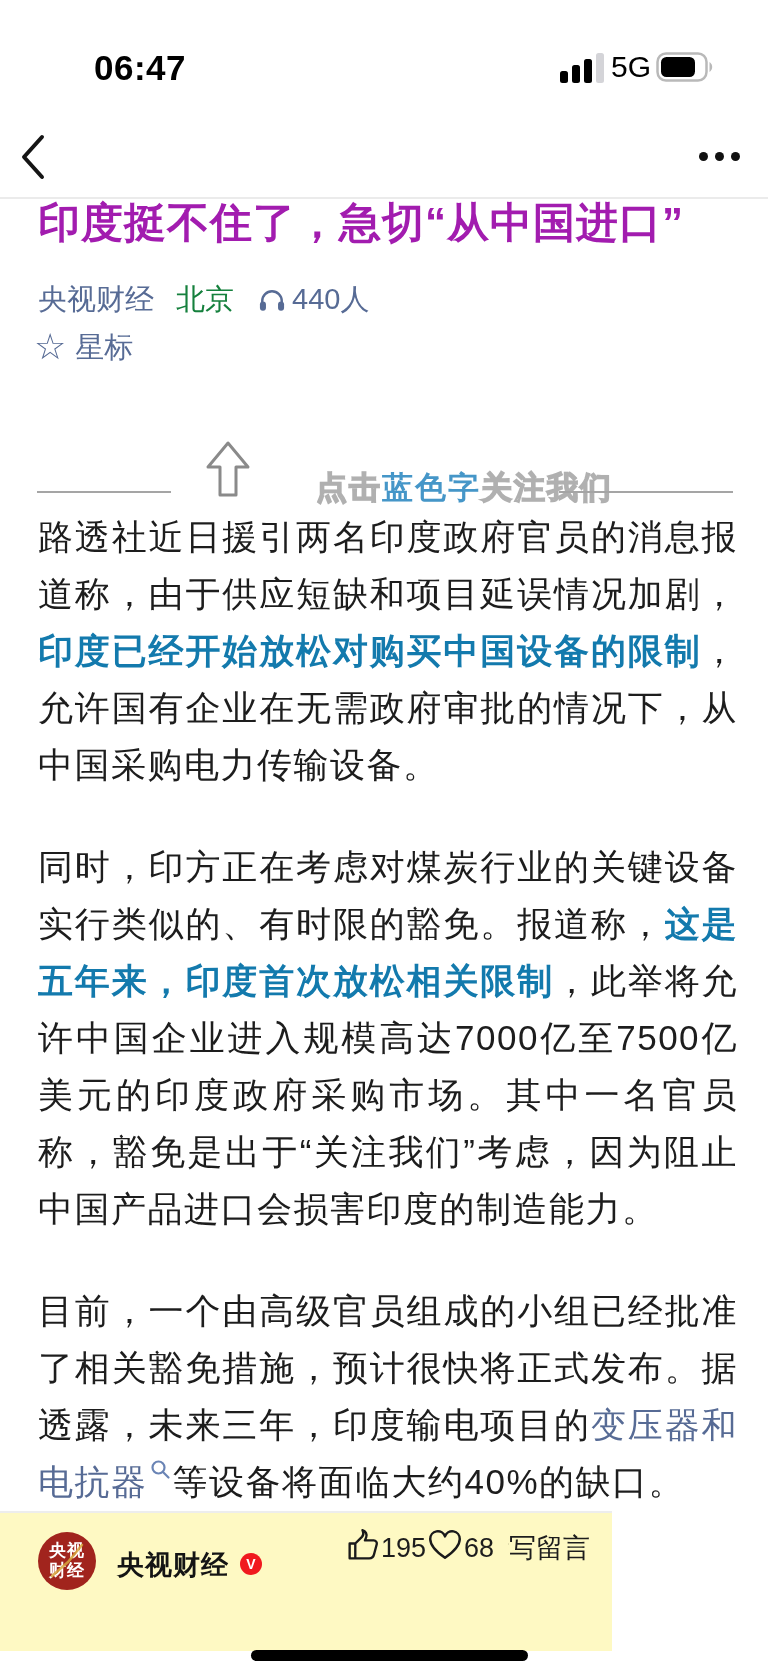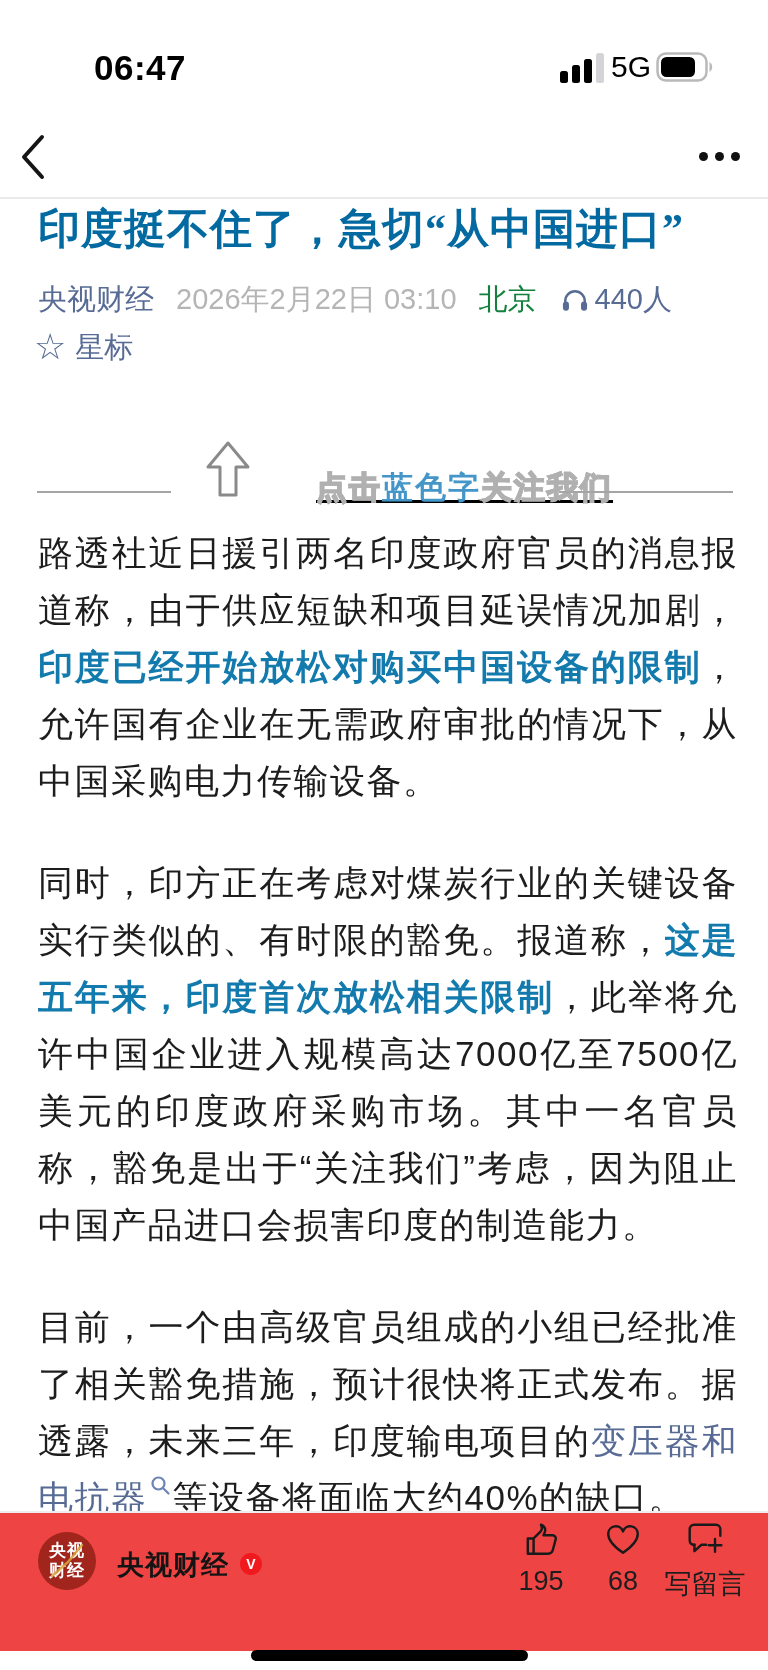--- a/index.html
+++ b/index.html
@@ -12,55 +12,55 @@
   .status-right { position:absolute; right:54px; top:44px; display:flex; align-items:center; gap:5px; }
   .net-label { font-size:30px; color:#000; font-weight:400; }
 
   
   .nav-back { position:absolute; left:20px; top:128px; width:26px; height:46px; }
   .nav-more { position:absolute; right:28px; top:146px; display:flex; gap:7px; }
   .nav-more i { width:9px; height:9px; border-radius:50%; background:#111; }
   .nav-sep { position:absolute; left:0; top:191px; width:768px; height:2px; background:#ebebeb; }
 
   
-  .title { position:absolute; left:38px; top:196px; width:700px; font-size:42px; line-height:54px; font-weight:700; color:#0369a1; letter-spacing:1px;font-family:Liberation Serif, serif; }
+  .title { position:absolute; left:38px; top:190px; width:700px; font-size:42px; line-height:54px; font-weight:700; color:#a21caf; letter-spacing:1px; }
   .byline { position:absolute; left:38px; top:274px; width:700px; display:flex; align-items:center; font-size:29px; white-space:nowrap; }
   .byline .src { color:#576b95; }
   .byline .dt { color:#b5b5b5; margin-left:22px; }
   .byline .loc { color:#15803d; margin-left:22px; }
   .byline .listen { margin-left:24px; color:#576b95; display:flex; align-items:center; gap:6px;text-align:center; }
   .star-row { position:absolute; left:34px; top:322px; display:flex; align-items:center; gap:9px; color:#576b95; font-size:29px; }
   .star-glyph { font-size:36px; line-height:36px; position:relative; top:-1px; }
 
   
   .fb-line { position:absolute; height:2px; background:#a5a5a5; top:485px; }
   .fb-line.l { left:37px;  width:134px; }
   .fb-line.r { left:559px; width:174px; }
   .fb-arrow { position:absolute; left:204px; top:434px; }
-  .fb-text { position:absolute; left:316px; top:461px; font-size:31px; font-weight:800; letter-spacing:2px; white-space:nowrap;text-decoration:underline; }
+  .fb-text { position:absolute; left:316px; top:461px; font-size:31px; font-weight:800; letter-spacing:2px; white-space:nowrap; }
   .fb-text .ol { color:#fff; -webkit-text-stroke:1.4px #b0b0b0; text-shadow:0 0 1px #c4c4c4; }
   .fb-text .hl { color:#4596c8; text-shadow:0 0 1px #fff; }
 
   
-  .body-text { position:absolute; left:38px; top:518px; width:700px; font-size:35px; line-height:57px; color:#1d1d1d; text-align:justify; letter-spacing:1.5px; }
+  .body-text { position:absolute; left:38px; top:502px; width:700px; font-size:35px; line-height:57px; color:#1d1d1d; text-align:justify; letter-spacing:1.5px; }
   .body-text p { margin:0 0 45px 0; }
   .em-blue { color:#137aad; font-weight:700; }
   .lnk { color:#576b95; }
   .sup-search { display:inline-block; vertical-align:14px; margin:0 2px; }
 
   
-  .footer { position:absolute; left:0; top:1505px; width:768px; height:140px; background:#ef4444; border-top:2px solid #ededed; }
+  .footer { position:absolute; left:0; top:1505px; width:612px; height:140px; background:#fef9c3; border-top:2px solid #ededed; }
   .logo { position:absolute; left:38px; top:19px; width:58px; height:58px; border-radius:50%; background:#a1241d; color:#fff;
           display:flex; flex-direction:column; align-items:center; justify-content:center; line-height:20px; font-size:17px; font-weight:700; letter-spacing:1px; }
   .logo svg { position:absolute; left:0; top:0; }
   .acct { position:absolute; left:117px; top:34px; font-size:27px; font-weight:700; color:#141414; letter-spacing:1px; }
   .vbadge { position:absolute; left:240px; top:40px; width:22px; height:22px; border-radius:50%; background:#f0191e; color:#fff;
             font-size:14px; font-weight:700; display:flex; align-items:center; justify-content:center; }
   .actions { position:absolute; right:22px; top:8px; display:flex; }
-  .action { width:82px; display:flex; flex-direction:column; align-items:center; }
+  .action { width:82px; display:flex; flex-direction:row; align-items:center; }
   .action .cnt { margin-top:9px; font-size:27px; color:#1d1d1d; white-space:nowrap; }
 
   .home-indicator { position:absolute; left:251px; top:1644px; width:277px; height:11px; border-radius:6px; background:#000; }
 </style>
 </head>
 <body>
 
 <div class="page">
 
   <div class="status-time">06:47</div>
@@ -85,21 +85,20 @@
   <div class="nav-more">
       <i></i>
       <i></i>
       <i></i>
     </div>
   <div class="nav-sep"></div>
 
   <h1 class="title">印度挺不住了，急切“从中国进口”</h1>
   <div class="byline">
     <span class="src">央视财经</span>
-    <span class="dt">2026年2月22日 03:10</span>
     <span class="loc">北京</span>
     <span class="listen">
       <svg width="28" height="26" viewBox="0 0 30 28">
         <path d="M4.5 20 V15 a10.5 10.5 0 0 1 21 0 V20" fill="none" stroke="#576b95" stroke-width="2.6" stroke-linecap="round"></path>
         <rect x="2" y="15.5" width="6.5" height="10" rx="3.2" fill="#576b95"></rect>
         <rect x="21.5" y="15.5" width="6.5" height="10" rx="3.2" fill="#576b95"></rect>
       </svg>
       <span>440人</span>
     </span>
   </div>

